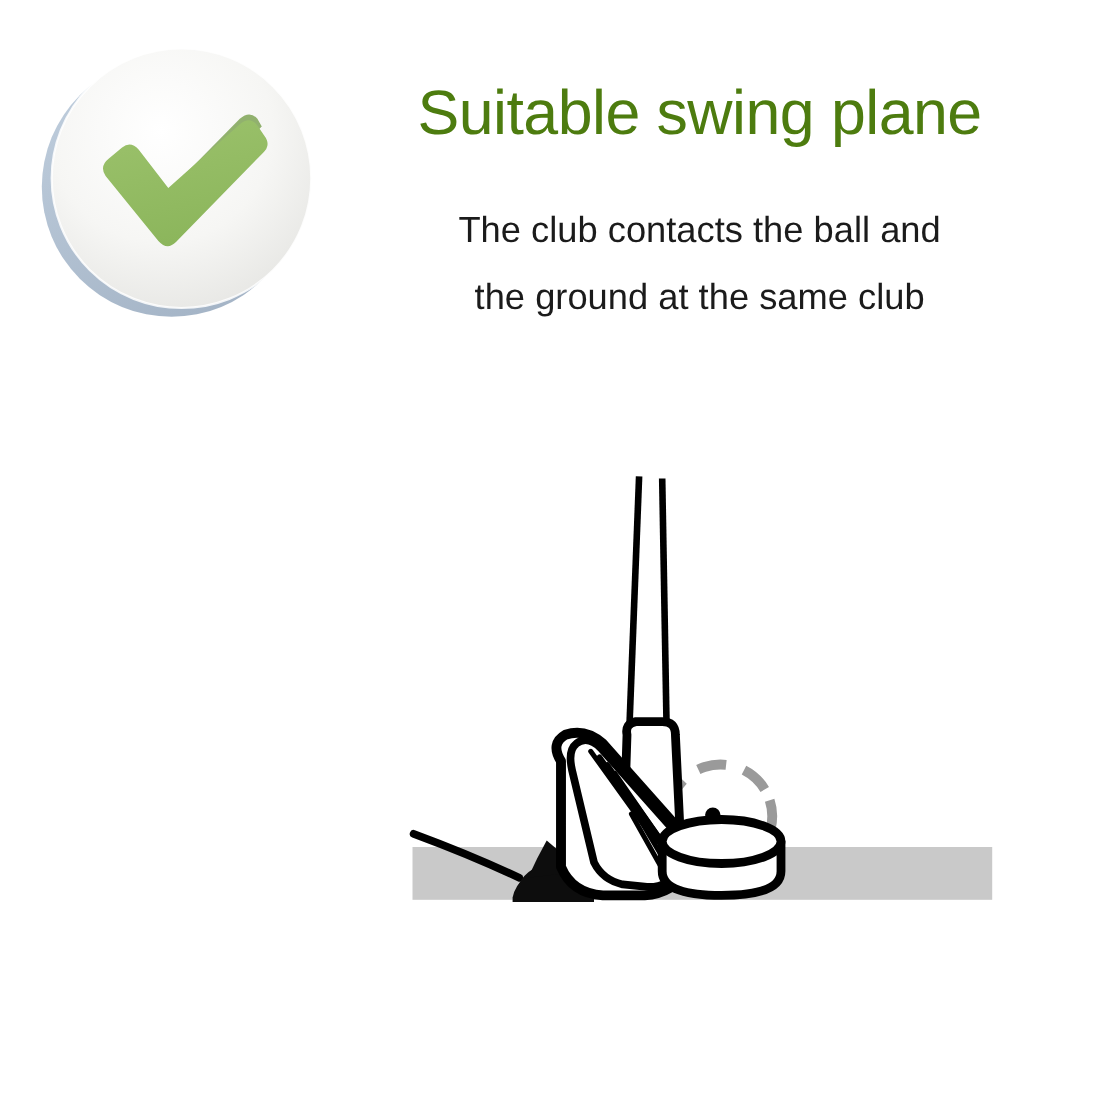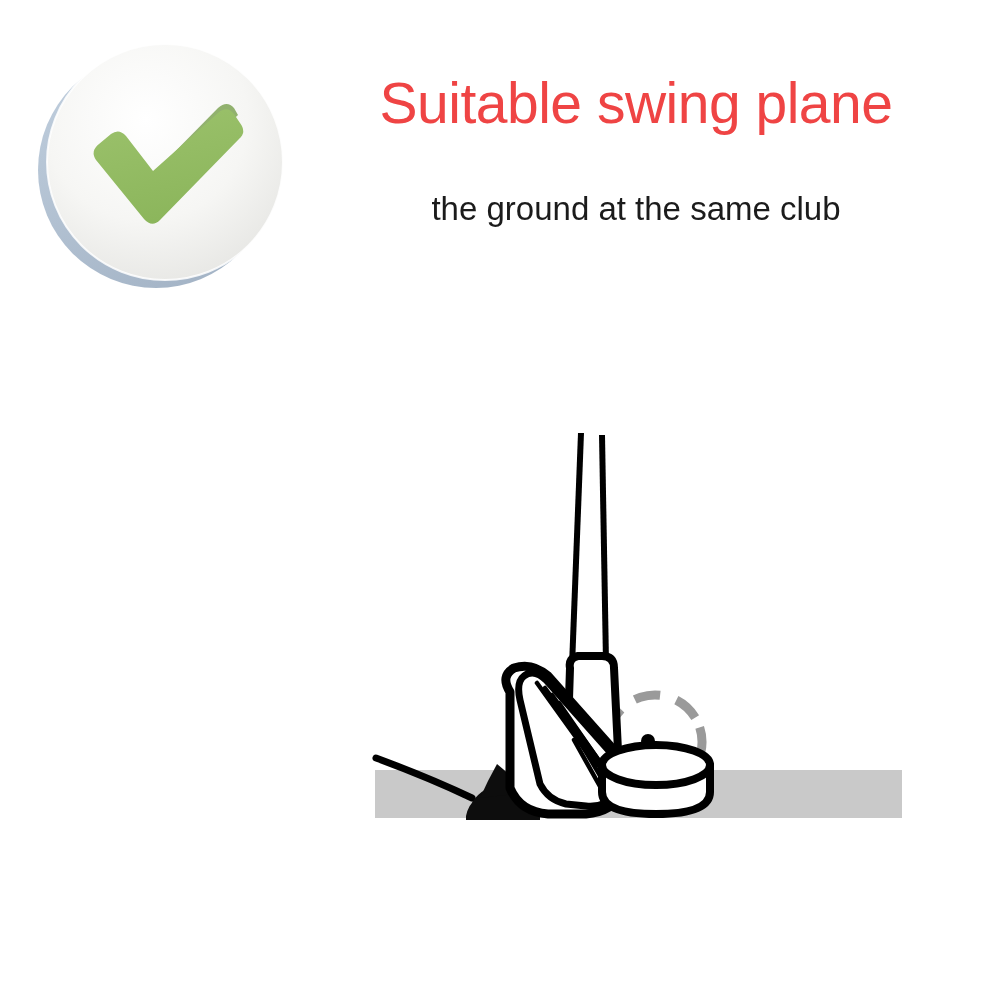--- a/index.html
+++ b/index.html
@@ -33,21 +33,21 @@
   .title {
     position: absolute;
     left: 300px;
     top: 74px;
     width: 672px;
     text-align: center;
     font-size: 57px;
     line-height: 1.05;
     font-weight: 400;
     letter-spacing: -0.5px;
-    color: #ef4444;
+    color: #4d7c0f;
     white-space: nowrap;
   }
   .subtitle {
     position: absolute;
     left: 300px;
     top: 178px;
     width: 672px;
     text-align: center;
     font-size: 33px;
     line-height: 1.85;
@@ -115,20 +115,21 @@
         <path d="M70 126 L75 119 Q81 112 90 114 L124 147 L190 80 Q199 72 206 80 L210 87 L124 170 Z" fill="#7fa456" opacity="0.85"></path>
         <path d="M68 132 Q62 123 71 116 L83 106 Q91 100 98 108 L125 143 L190 85 Q199 77 206 86 L212 95
                  Q219 104 211 111 L132 192 Q124 200 116 191 Z" fill="url(#checkGrad)"></path>
       </g>
     </svg>
   </div>
 
   <div class="title">Suitable swing plane</div>
 
   <div class="subtitle">
+    <span class="ln">The club contacts the ball and</span>
     <span class="ln">the ground at the same club</span>
   </div>
 
   <div class="illustration">
     <svg viewBox="0 0 1002 430" xmlns="http://www.w3.org/2000/svg" aria-label="golf iron striking flat ball">
 
       <rect x="375" y="370" width="527" height="48" fill="#c9c9c9"></rect>
 
       <g>
         <circle cx="655" cy="342" r="47" fill="none" stroke="#9a9a9a" stroke-width="9" stroke-dasharray="26 17" stroke-linecap="butt" transform="rotate(-18 655 342)"></circle>

